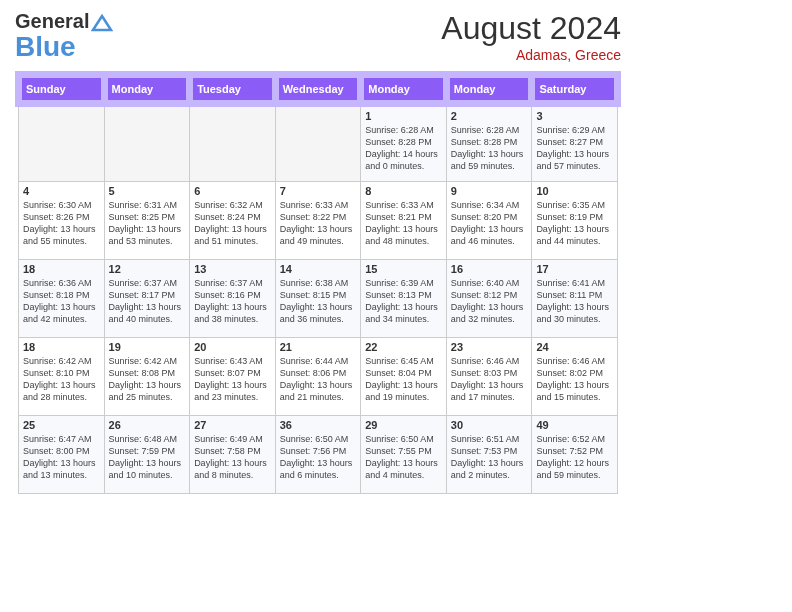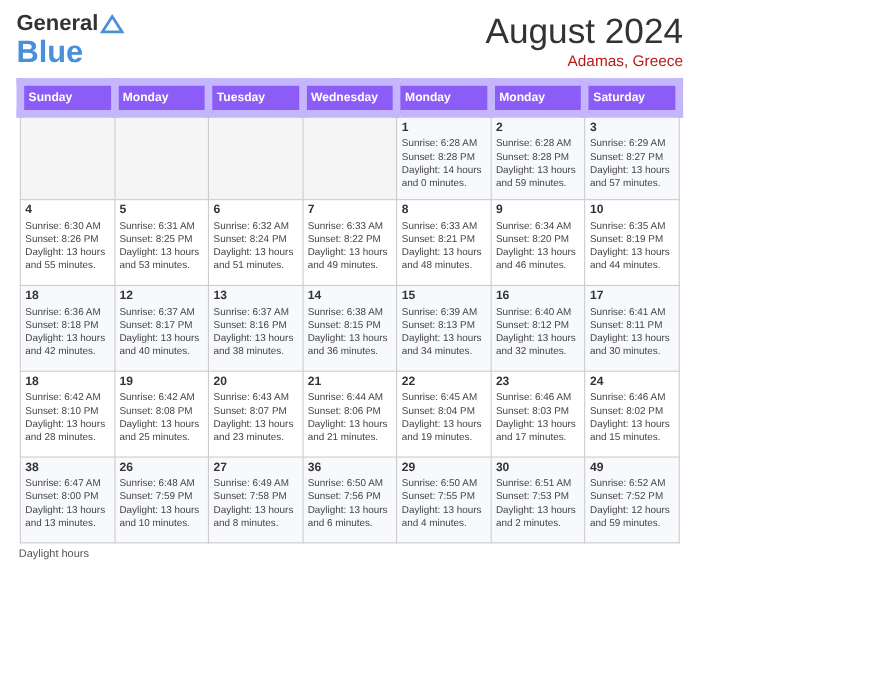--- a/index.html
+++ b/index.html
@@ -227,21 +227,21 @@
             <span class="day-num">23</span>
             <div class="day-info">Sunrise: 6:46 AM<br>Sunset: 8:03 PM<br>Daylight: 13 hours<br>and 17 minutes.</div>
           </td>
           <td>
             <span class="day-num">24</span>
             <div class="day-info">Sunrise: 6:46 AM<br>Sunset: 8:02 PM<br>Daylight: 13 hours<br>and 15 minutes.</div>
           </td>
         </tr>
         <tr>
           <td>
-            <span class="day-num">38</span>
+            <span class="day-num">25</span>
             <div class="day-info">Sunrise: 6:47 AM<br>Sunset: 8:00 PM<br>Daylight: 13 hours<br>and 13 minutes.</div>
           </td>
           <td>
             <span class="day-num">26</span>
             <div class="day-info">Sunrise: 6:48 AM<br>Sunset: 7:59 PM<br>Daylight: 13 hours<br>and 10 minutes.</div>
           </td>
           <td>
             <span class="day-num">27</span>
             <div class="day-info">Sunrise: 6:49 AM<br>Sunset: 7:58 PM<br>Daylight: 13 hours<br>and 8 minutes.</div>
           </td>
@@ -258,14 +258,13 @@
             <div class="day-info">Sunrise: 6:51 AM<br>Sunset: 7:53 PM<br>Daylight: 13 hours<br>and 2 minutes.</div>
           </td>
           <td>
             <span class="day-num">49</span>
             <div class="day-info">Sunrise: 6:52 AM<br>Sunset: 7:52 PM<br>Daylight: 12 hours<br>and 59 minutes.</div>
           </td>
         </tr>
       </tbody>
   </table>
 
-  <div class="footer-note">Daylight hours</div>
 </div>
 
 </body></html>

